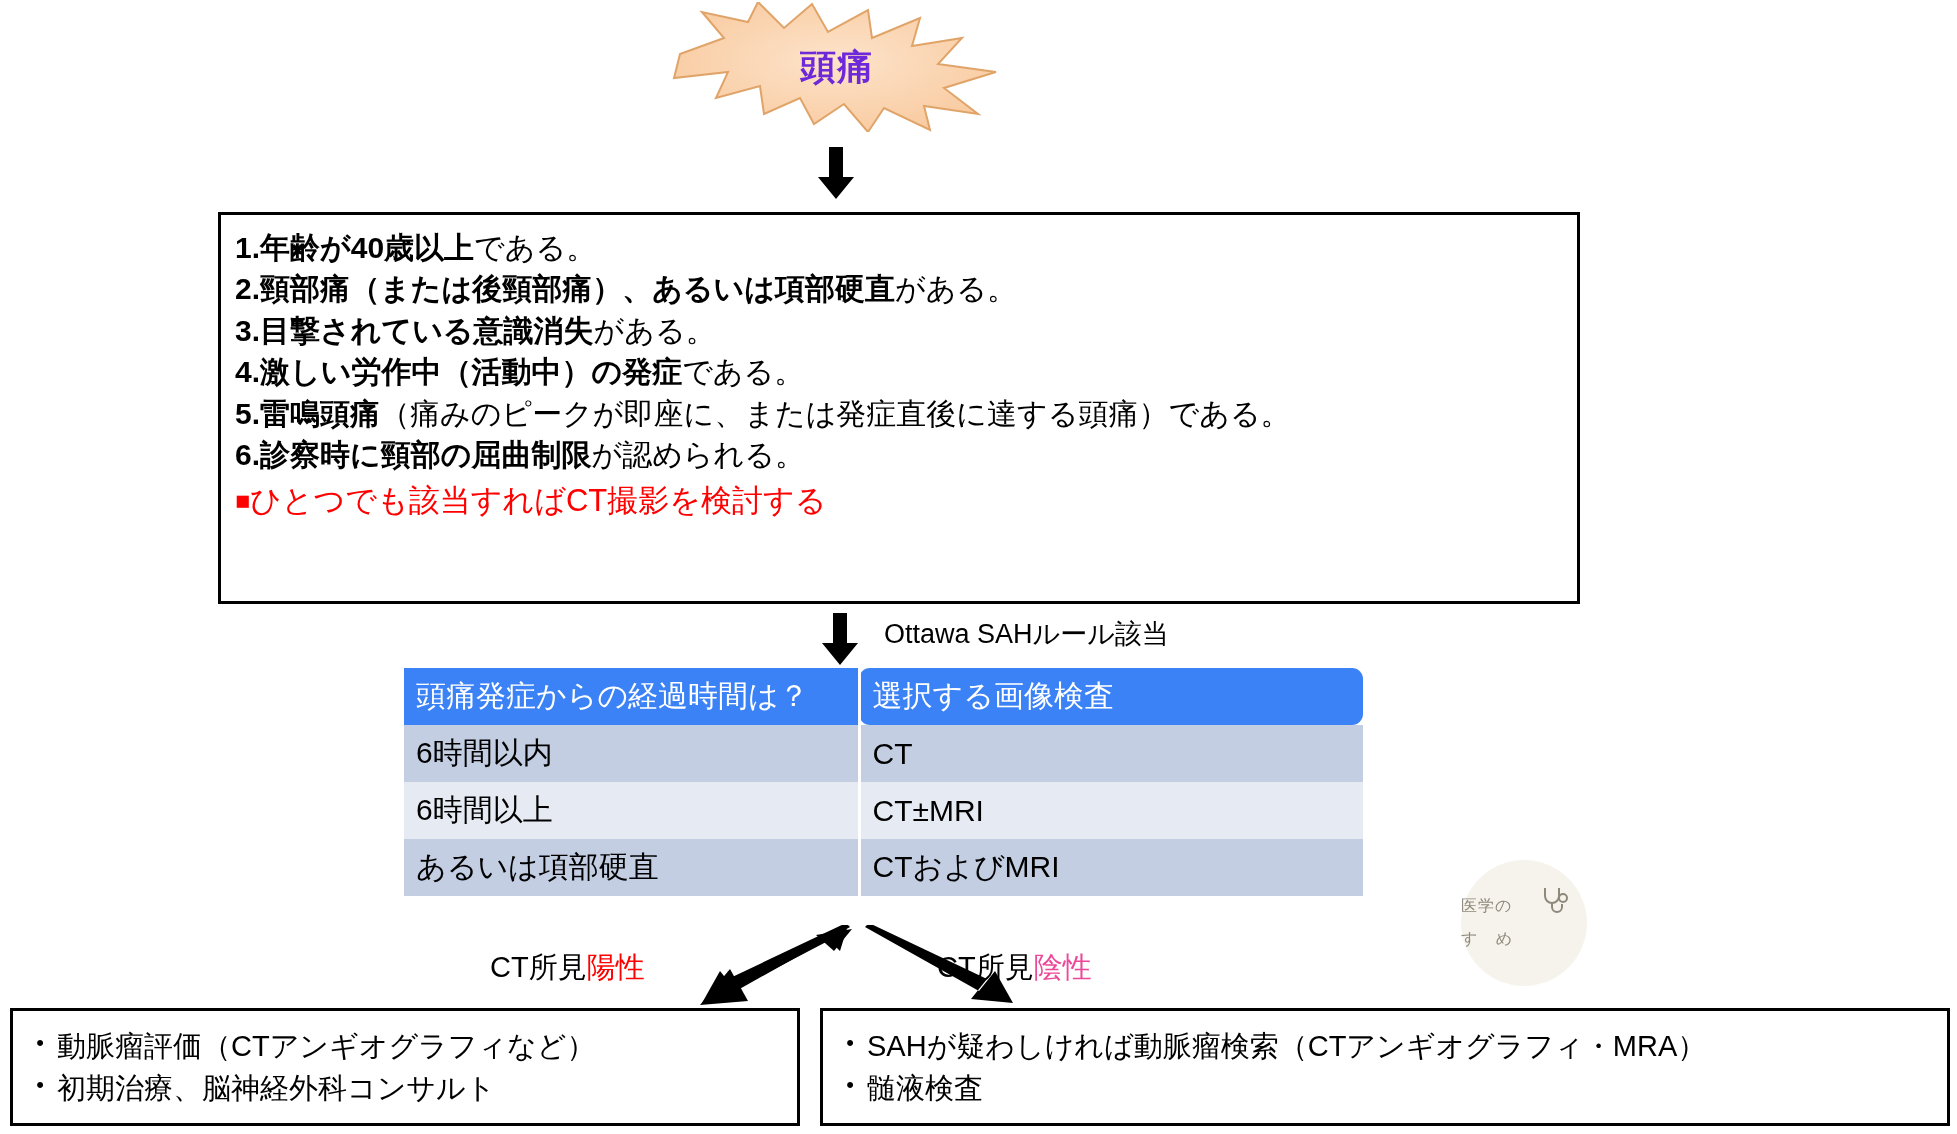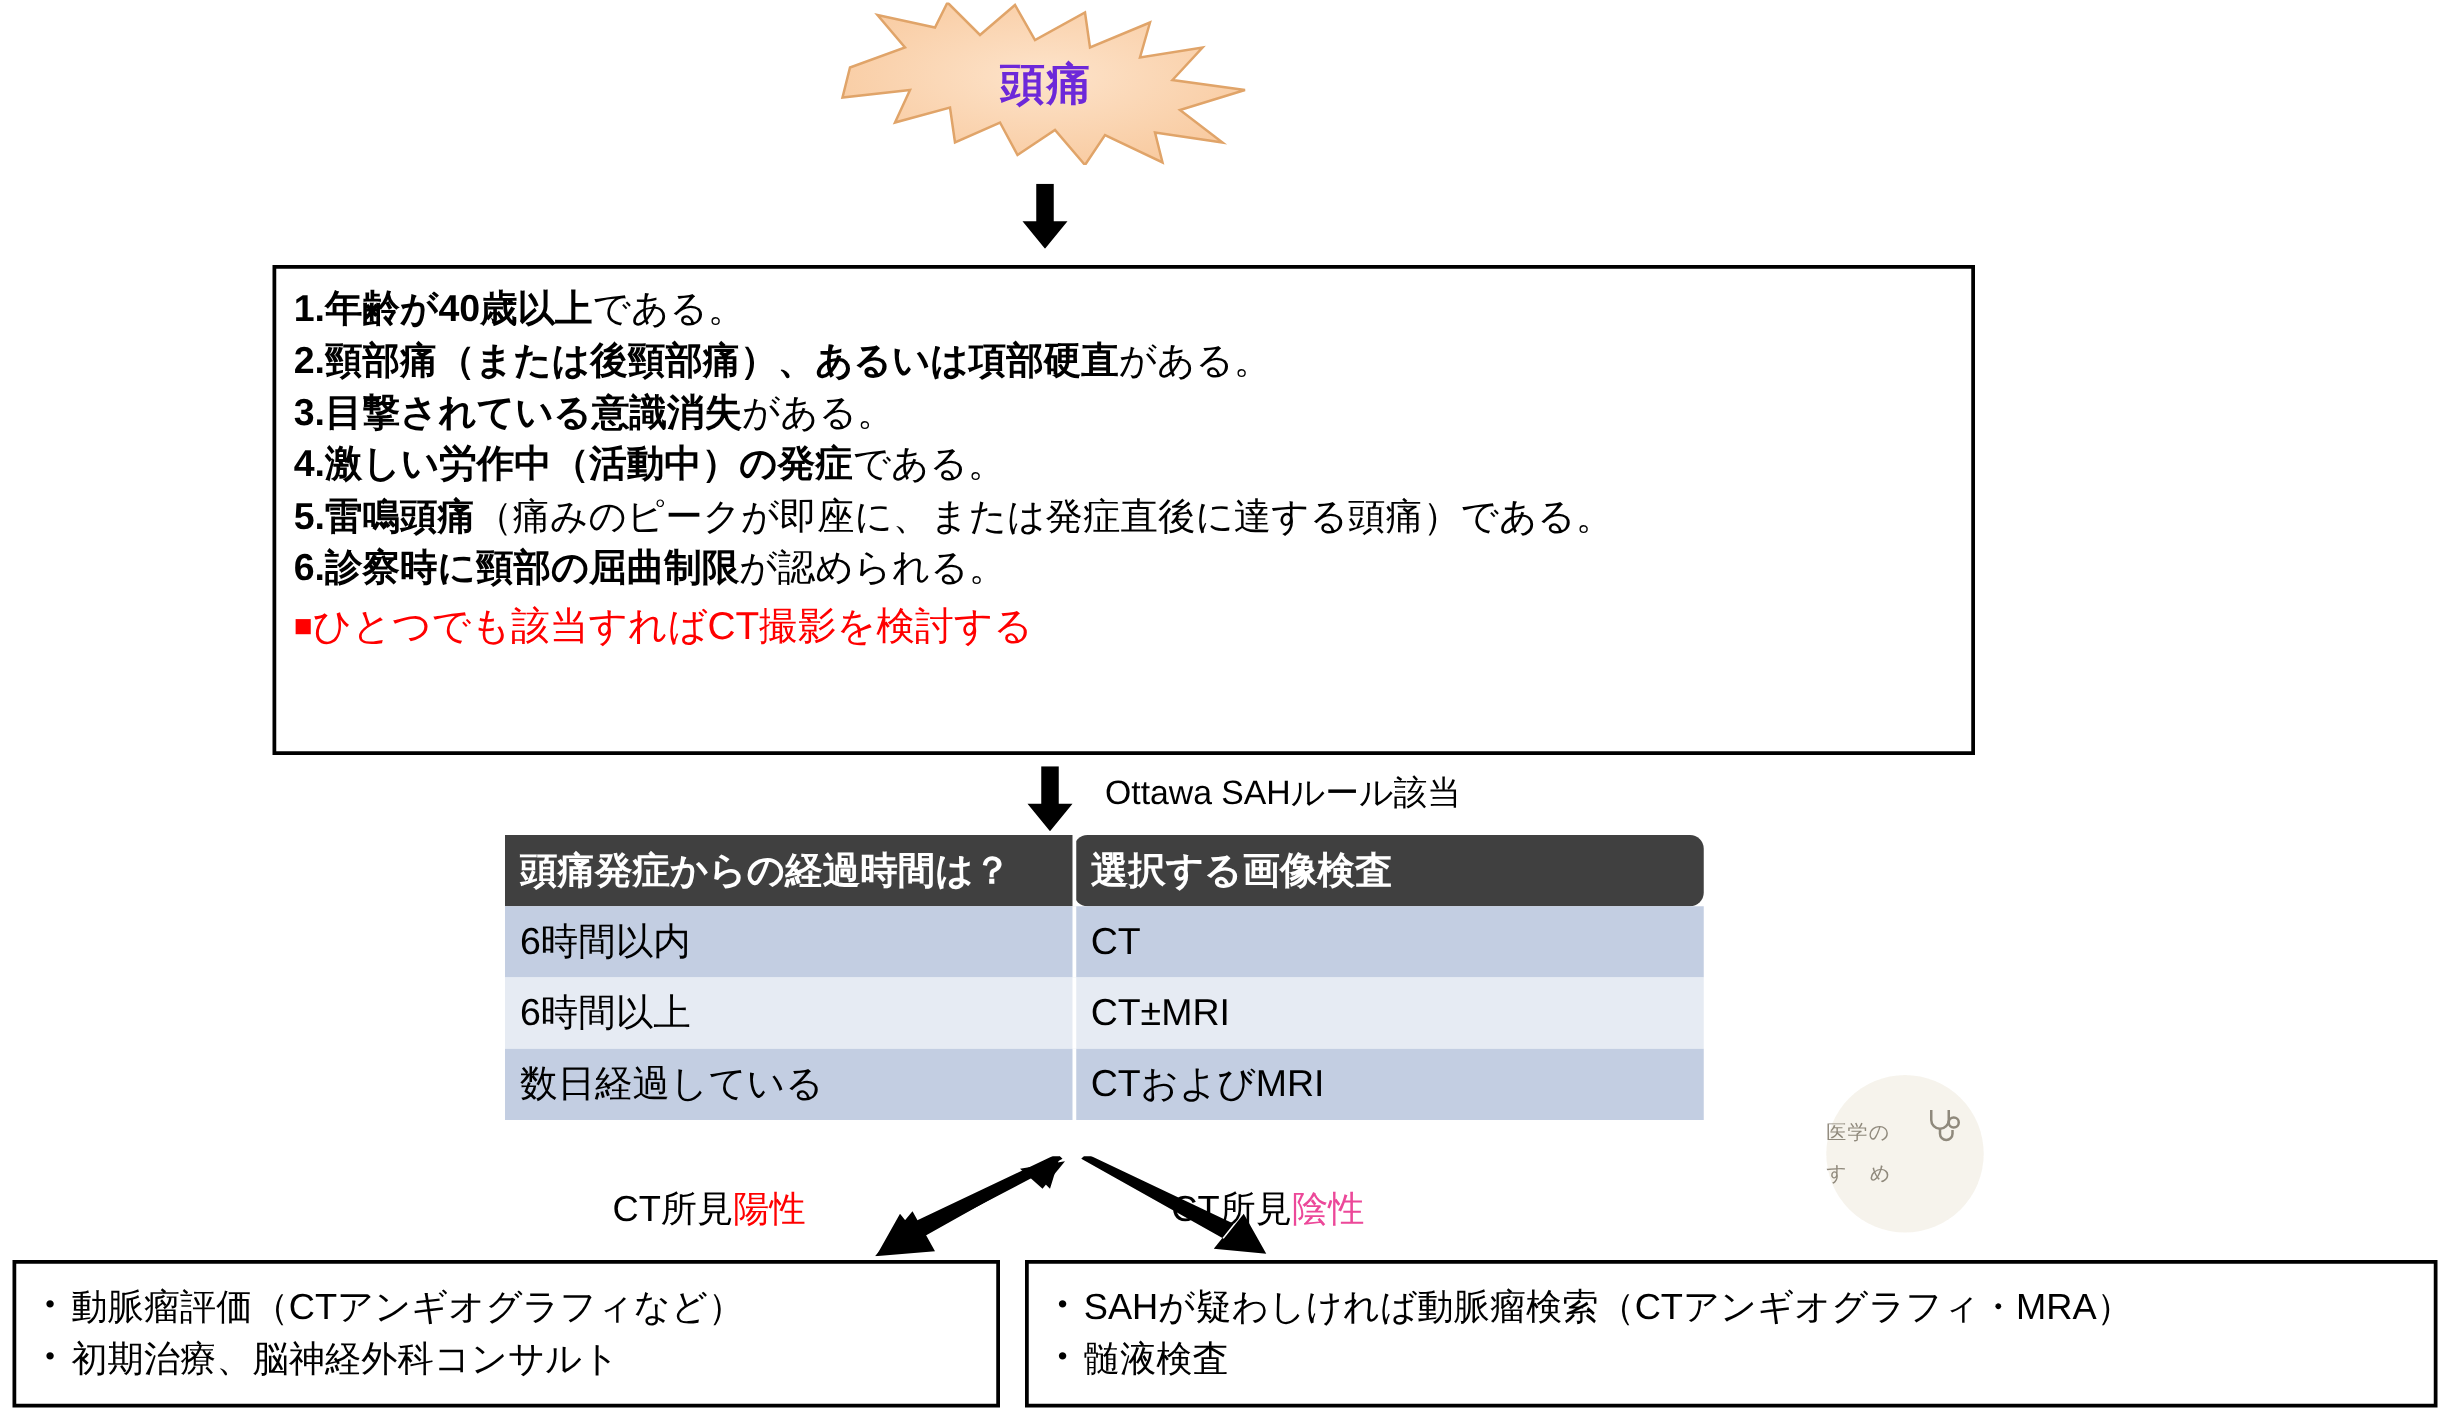--- a/index.html
+++ b/index.html
@@ -108,23 +108,23 @@
   .flow-table th,
   .flow-table td {
     padding: 8px 10px 8px 12px;
     font-size: 30px;
     text-align: left;
     border: 0;
     height: 52px;
     box-sizing: border-box;
   }
   .flow-table th {
-    background: #404040;
+    background: #3b82f6;
     color: #ffffff;
-    font-weight: bold;
+    font-weight: normal;
   }
   .flow-table th.col1 { width: 455px; }
   .flow-table th.col2 { width: 504px; border-left: 3px solid #ffffff; border-radius: 11px; }
   .flow-table td.col2 { border-left: 3px solid #ffffff; }
   .flow-table tr.odd td { background: #C3CEE2; }
   .flow-table tr.even td { background: #E6EBF3; }
 
   
   .branch-label {
     position: absolute;
@@ -262,21 +262,21 @@
   <tbody>
     <tr class="odd">
       <td class="col1">6時間以内</td>
       <td class="col2">CT</td>
     </tr>
     <tr class="even">
       <td class="col1">6時間以上</td>
       <td class="col2">CT±MRI</td>
     </tr>
     <tr class="odd">
-      <td class="col1">数日経過している</td>
+      <td class="col1">あるいは項部硬直</td>
       <td class="col2">CTおよびMRI</td>
     </tr>
   </tbody>
 </table>
 
 <div class="watermark">
   <div class="wm-line1">医学の</div>
   <div class="wm-line2">すゝめ</div>
   <div class="wm-icon">
     <svg width="28" height="30" viewBox="0 0 28 30" xmlns="http://www.w3.org/2000/svg">

